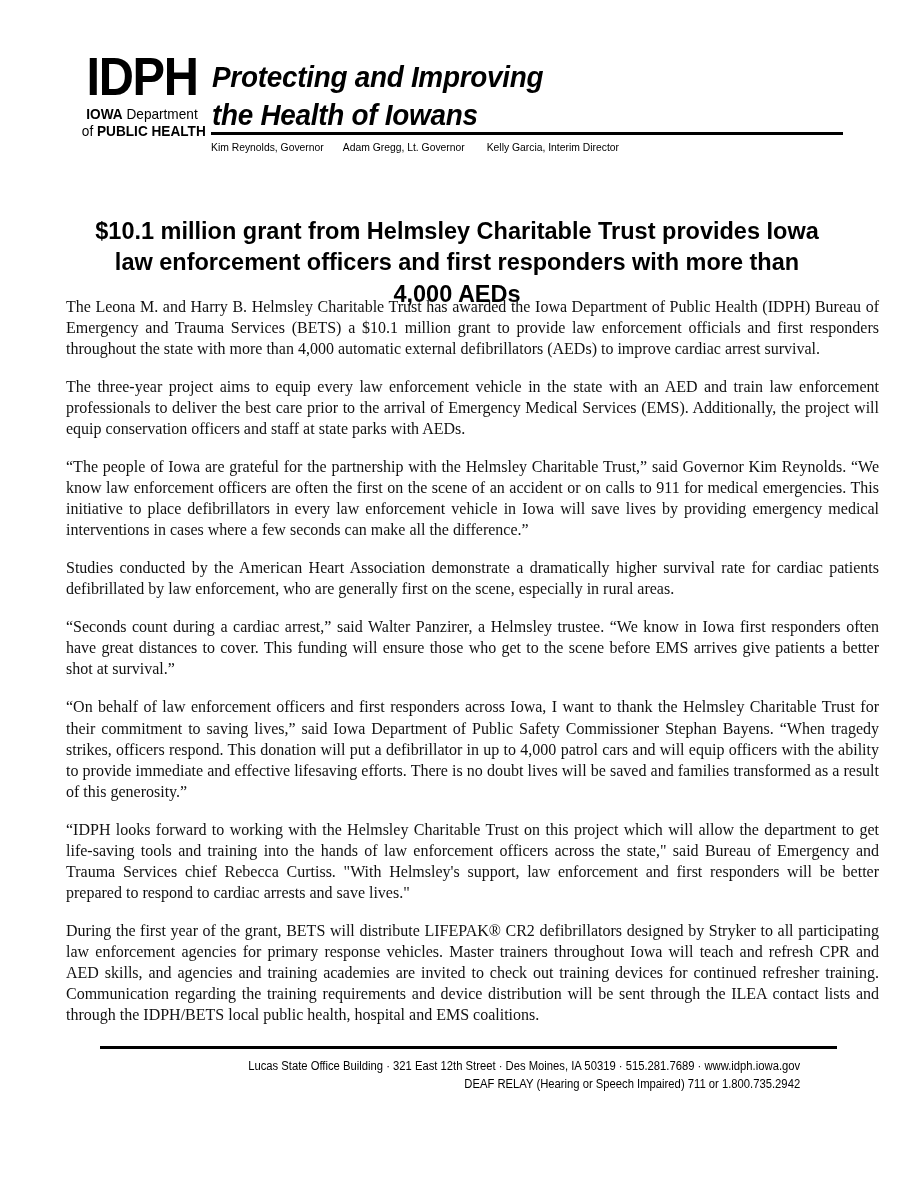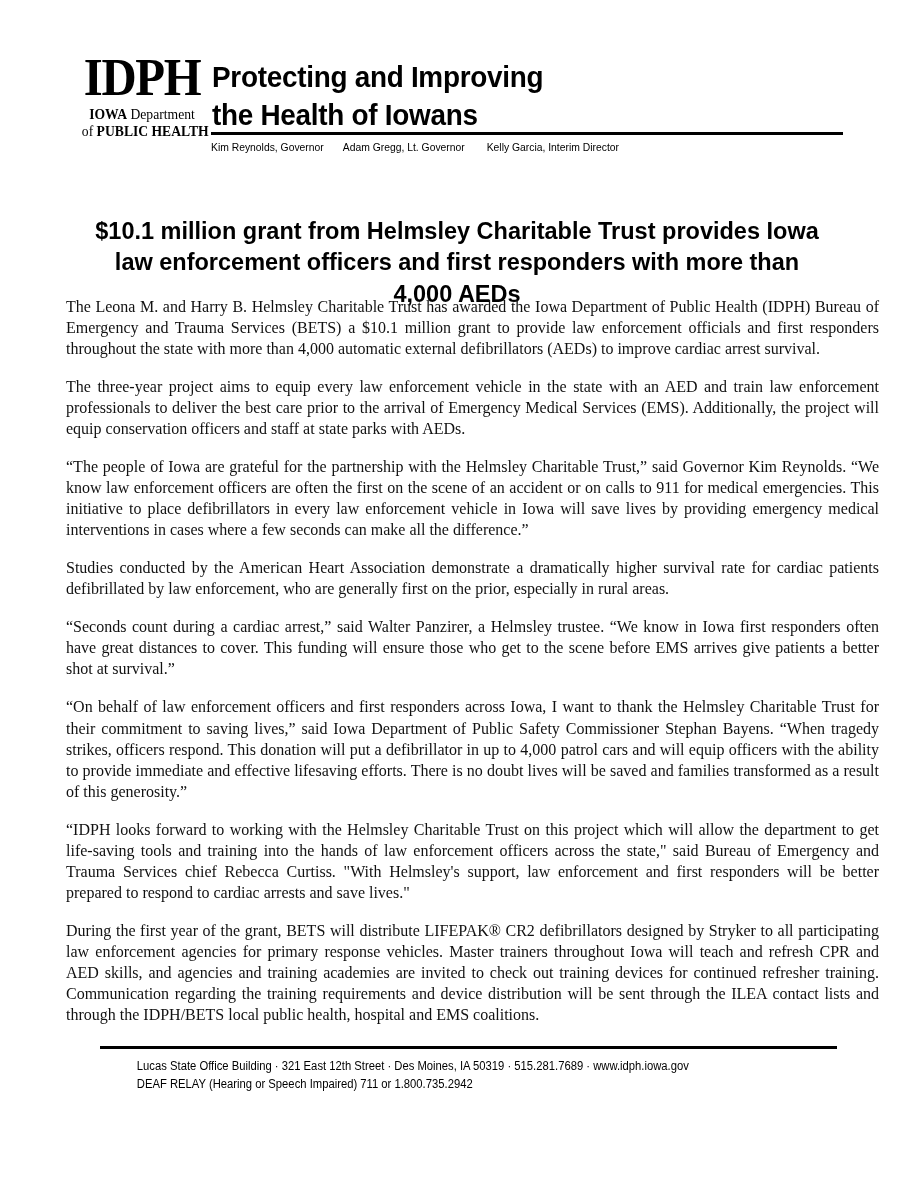--- a/index.html
+++ b/index.html
@@ -31,21 +31,21 @@
     width: 915px;
     height: 118px;
   }
 
   .logo-block {
     position: absolute;
     left: 78px;
     top: 0px;
     width: 128px;
     text-align: center;
-    font-family: Liberation Serif, serif;
+    font-family: Liberation Sans, sans-serif;
   }
   .logo-idph {
     font-size: 53px;
     font-weight: bold;
     letter-spacing: -1.5px;
     line-height: 0.95;
     color: #000;
     transform: scaleX(0.92);
     transform-origin: center top;
   }
@@ -67,20 +67,21 @@
     white-space: nowrap;
   }
   .lw-bold { font-weight: bold; }
   .lw-norm { font-weight: normal; }
 
   .tagline-block {
     position: absolute;
     left: 212px;
     top: 6px;
     width: 660px;
+    font-style: italic;
   }
   .tagline {
     font-family: "Liberation Sans", "DejaVu Sans", sans-serif;
     font-weight: bold;
     font-size: 30px;
     line-height: 1.26;
     letter-spacing: -0.3px;
     color: #000;
     transform: scaleX(0.93);
     transform-origin: left top;
@@ -152,21 +153,21 @@
     top: 1046px;
     width: 737px;
     height: 0;
     border-top: 3px solid #000;
   }
   .footer {
     position: absolute;
     left: 100px;
     top: 1057px;
     width: 737px;
-    text-align: left;
+    text-align: right;
     font-family: "Liberation Sans", "DejaVu Sans", sans-serif;
     font-size: 12.5px;
     line-height: 1.45;
     color: #000;
   }
   .footer div {
     transform: scaleX(0.9);
     transform-origin: center top;
     white-space: nowrap;
   }
@@ -201,21 +202,21 @@
       <span class="right">Kelly Garcia, Interim Director</span>
     </div>
   </div>
 
   <div class="title">$10.1 million grant from Helmsley Charitable Trust provides Iowa law enforcement officers and first responders with more than 4,000 AEDs</div>
 
   <div class="body-col">
     <p class="para">The Leona M. and Harry B. Helmsley Charitable Trust has awarded the Iowa Department of Public Health (IDPH) Bureau of Emergency and Trauma Services (BETS) a $10.1 million grant to provide law enforcement officials and first responders throughout the state with more than 4,000 automatic external defibrillators (AEDs) to improve cardiac arrest survival.</p>
     <p class="para">The three-year project aims to equip every law enforcement vehicle in the state with an AED and train law enforcement professionals to deliver the best care prior to the arrival of Emergency Medical Services (EMS). Additionally, the project will equip conservation officers and staff at state parks with AEDs.</p>
     <p class="para">“The people of Iowa are grateful for the partnership with the Helmsley Charitable Trust,” said Governor Kim Reynolds. “We know law enforcement officers are often the first on the scene of an accident or on calls to 911 for medical emergencies.  This initiative to place defibrillators in every law enforcement vehicle in Iowa will save lives by providing emergency medical interventions in cases where a few seconds can make all the difference.”</p>
-    <p class="para">Studies conducted by the American Heart Association demonstrate a dramatically higher survival rate for cardiac patients defibrillated by law enforcement, who are generally first on the prior, especially in rural areas.</p>
+    <p class="para">Studies conducted by the American Heart Association demonstrate a dramatically higher survival rate for cardiac patients defibrillated by law enforcement, who are generally first on the scene, especially in rural areas.</p>
     <p class="para">“Seconds count during a cardiac arrest,” said Walter Panzirer, a Helmsley trustee. “We know in Iowa first responders often have great distances to cover. This funding will ensure those who get to the scene before EMS arrives give patients a better shot at survival.”</p>
     <p class="para">“On behalf of law enforcement officers and first responders across Iowa, I want to thank the Helmsley Charitable Trust for their commitment to saving lives,” said Iowa Department of Public Safety Commissioner Stephan Bayens. “When tragedy strikes, officers respond. This donation will put a defibrillator in up to 4,000 patrol cars and will equip officers with the ability to provide immediate and effective lifesaving efforts. There is no doubt lives will be saved and families transformed as a result of this generosity.”</p>
     <p class="para">“IDPH looks forward to working with the Helmsley Charitable Trust on this project which will allow the department to get life-saving tools and training into the hands of law enforcement officers across the state," said Bureau of Emergency and Trauma Services chief Rebecca Curtiss. "With Helmsley's support, law enforcement and first responders will be better prepared to respond to cardiac arrests and save lives."</p>
     <p class="para">During the first year of the grant, BETS will distribute LIFEPAK® CR2 defibrillators designed by Stryker to all participating law enforcement agencies for primary response vehicles. Master trainers throughout Iowa will teach and refresh CPR and AED skills, and agencies and training academies are invited to check out training devices for continued refresher training. Communication regarding the training requirements and device distribution will be sent through the ILEA contact lists and through the IDPH/BETS local public health, hospital and EMS coalitions.</p>
   </div>
 
   <div class="footer-rule"></div>
   <div class="footer">
     <div>Lucas State Office Building  ·  321 East 12th Street  ·  Des Moines, IA 50319  ·  515.281.7689  ·  www.idph.iowa.gov</div>
     <div>DEAF RELAY (Hearing or Speech Impaired) 711 or 1.800.735.2942</div>

